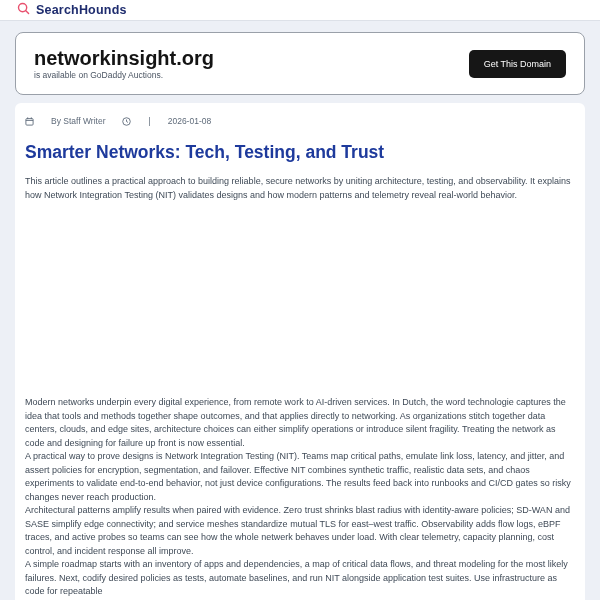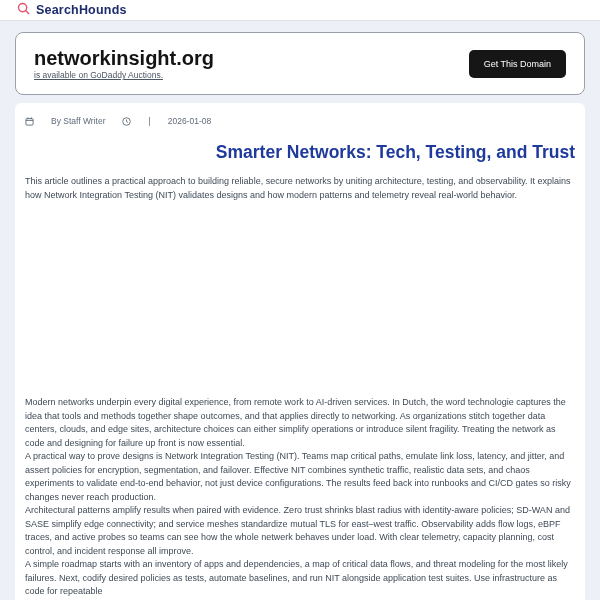--- a/index.html
+++ b/index.html
@@ -36,21 +36,20 @@
   }
   .domain-title {
     font-size: 20px;
     font-weight: 600;
     color: #141414;
     margin-bottom: 0;
   }
   .domain-availability {
     font-size: 8.5px;
     color: #4b5563;
-    text-decoration: underline;
   }
   .cta-button {
     background: #161616;
     color: #ffffff;
     font-family: "Liberation Sans", sans-serif;
     font-size: 9px;
     padding: 9px 15px;
     border: none;
     border-radius: 5px;
     cursor: pointer;
@@ -70,21 +69,20 @@
     font-size: 8.5px;
     color: #5f6b7a;
     padding-top: 4px;
   }
   .byline svg { display: block; }
   .article-title {
     font-size: 17.5px;
     font-weight: bold;
     color: #1e3a9c;
     margin: 16px 0 0 0;
-    text-align: right;
   }
   .article-card p {
     font-size: 9px;
     line-height: 13.5px;
     color: #3f4a57;
   }
   p.intro { margin-top: 12px; }
   .ad-slot {
     height: 178px;
     background: #ffffff;

